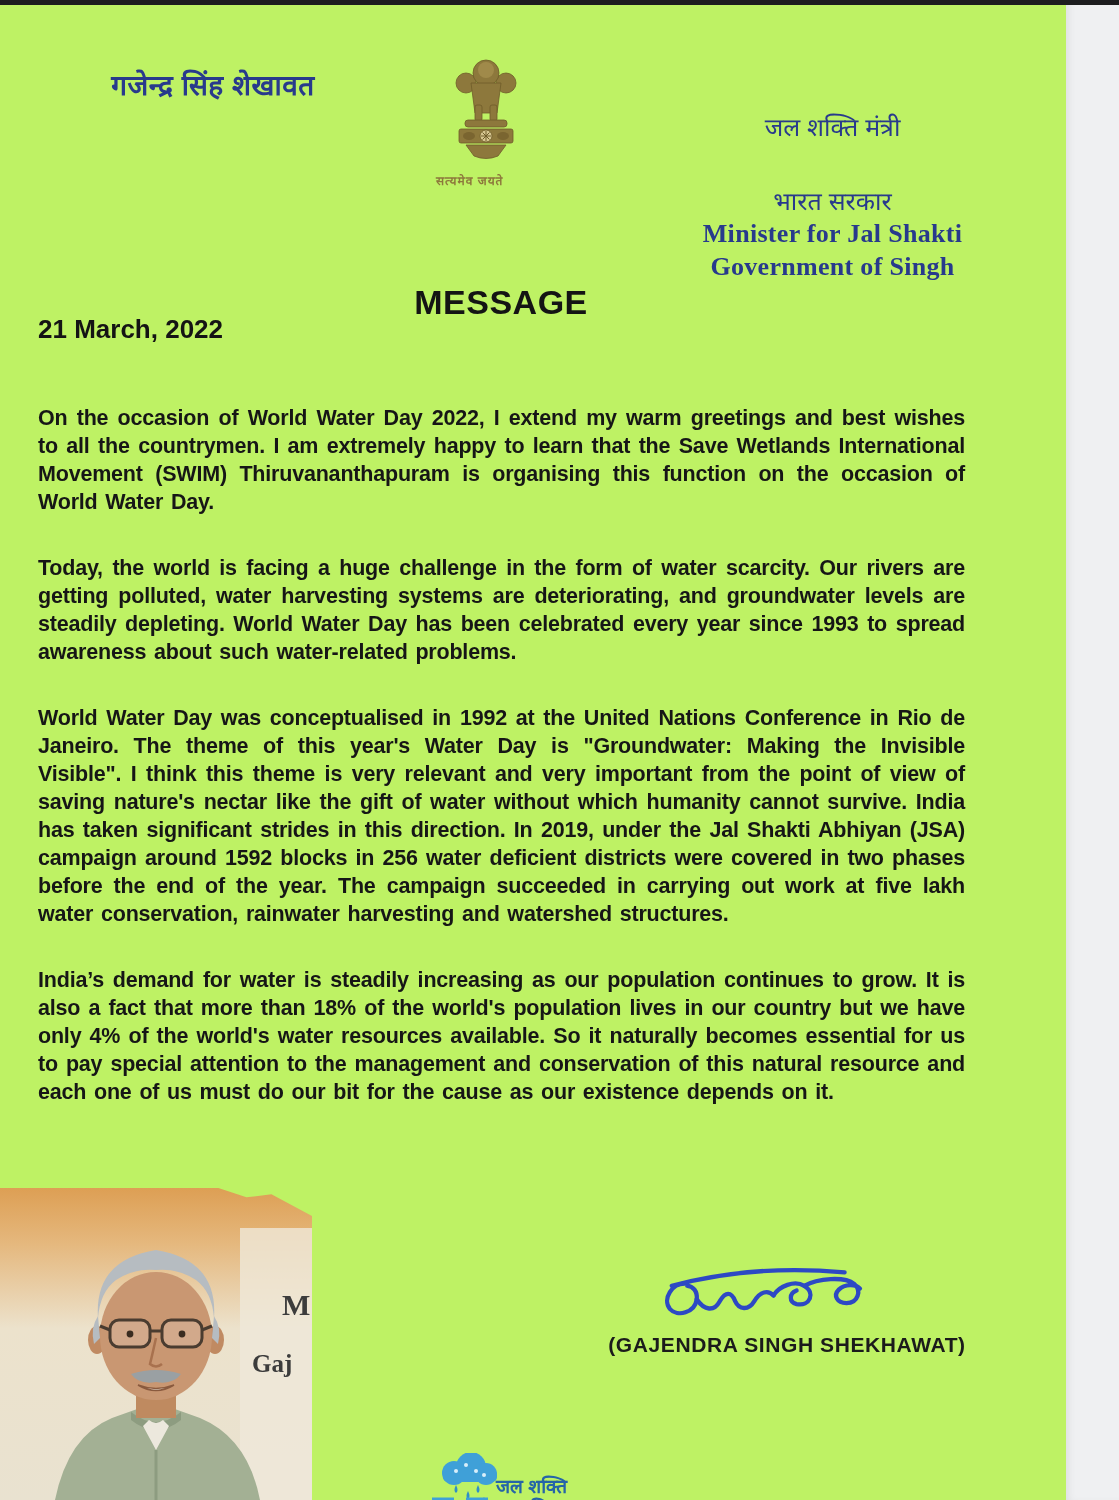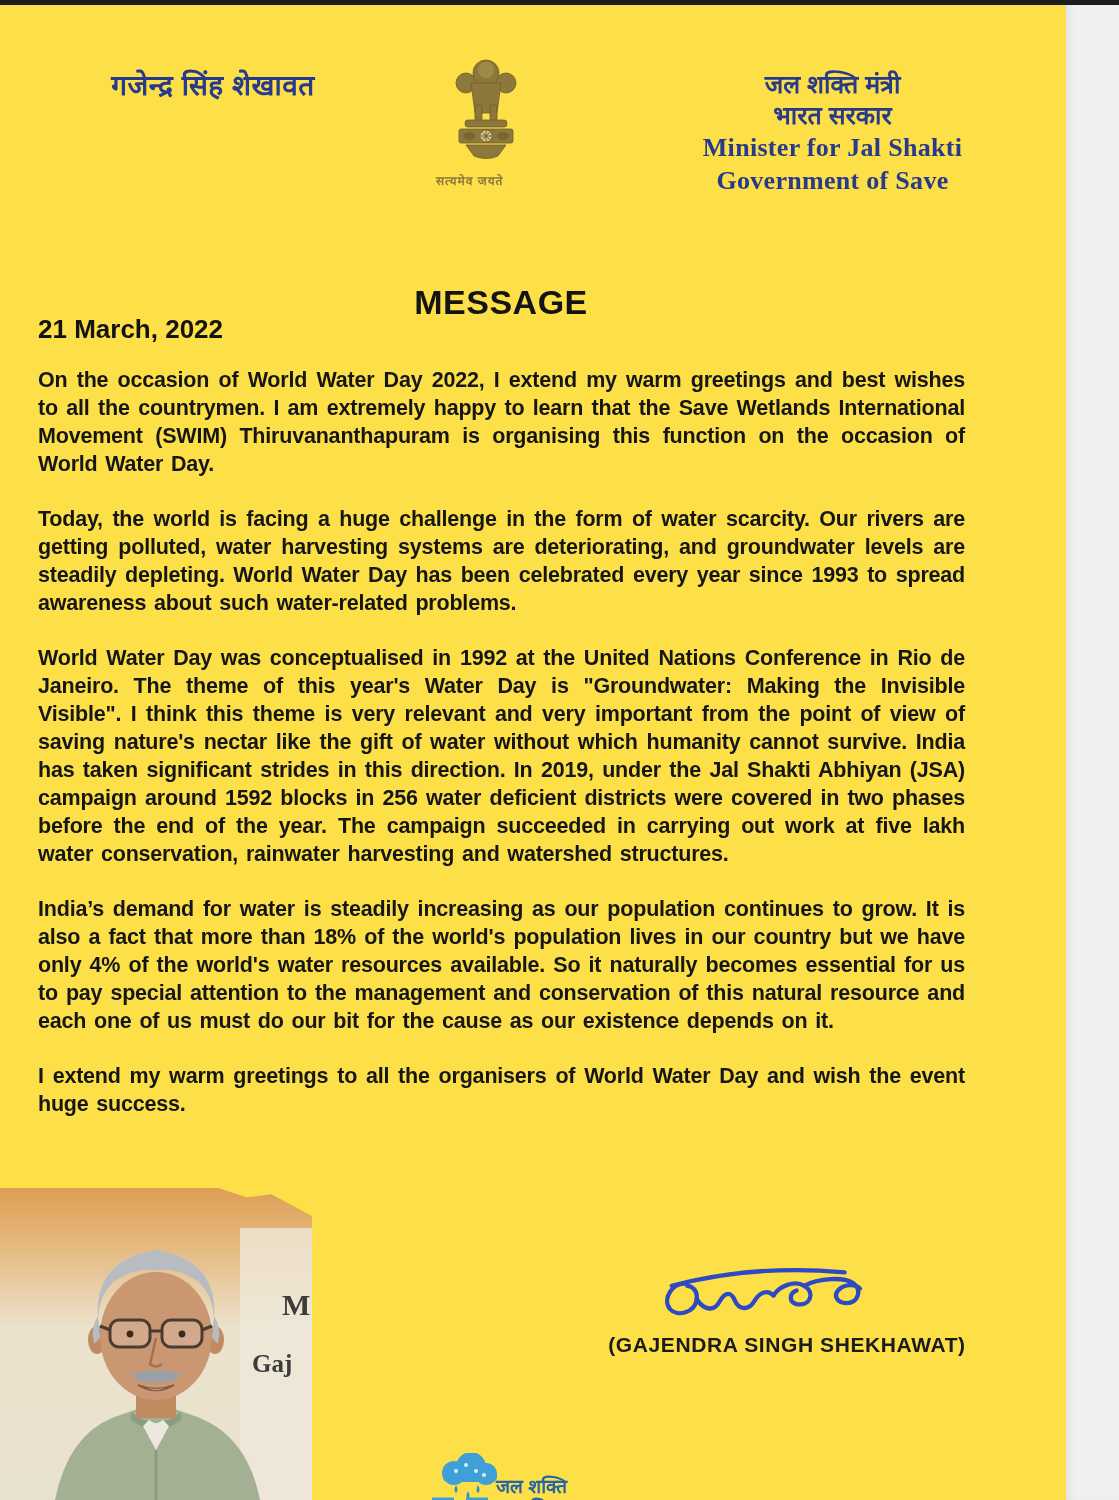--- a/index.html
+++ b/index.html
@@ -13,21 +13,21 @@
     position: absolute; left: 0; top: 0; width: 1119px; height: 5px;
     background: #1d1d1f; z-index: 5;
   }
   .side-strip {
     position: absolute; left: 1066px; top: 0; width: 53px; height: 1500px;
     background: #eff0f2; z-index: 1;
     box-shadow: inset 6px 0 8px -4px rgba(0,0,0,0.08);
   }
   .page {
     position: absolute; left: 0; top: 5px; width: 1066px; height: 1495px;
-    background: #fde047; z-index: 2; overflow: hidden;
+    background: #bef264; z-index: 2; overflow: hidden;
   }
 
   
   .hdr-left {
     position: absolute; left: 48px; top: 60px; width: 330px;
     text-align: center; color: #283a8c;
   }
   .hdr-left .hindi-name {
     font-size: 28px; font-weight: 700; letter-spacing: 0.5px;
     font-family: "Liberation Sans", sans-serif;
@@ -45,21 +45,21 @@
   }
   .glasses-wrap { margin-top: 7px; }
   .glasses-tagline {
     font-size: 8px; color: #2b3990; font-weight: 700; letter-spacing: 1px;
     margin-top: 0px;
   }
   .hdr-right {
     position: absolute; left: 680px; top: 64px; width: 305px;
     text-align: center; color: #283a8c;
   }
-  .hdr-right .hr-hindi { font-size: 25px; font-weight: 700; line-height: 31px; }
+  .hdr-right .hr-hindi { font-size: 25px; font-weight: 400; line-height: 31px; margin-top: 43px; }
   .hdr-right .hr-serif {
     font-family: "Liberation Serif", serif; font-weight: 700;
     font-size: 26px; line-height: 33px; letter-spacing: 0.3px;
   }
 
   
   .msg-title {
     position: absolute; left: 38px; top: 278px; width: 926px;
     text-align: center; font-size: 34px; font-weight: 700;
     color: #141414; letter-spacing: 0.5px;
@@ -69,20 +69,21 @@
     text-align: left; font-size: 26px; font-weight: 700; color: #141414;
   }
   .letter-body {
     position: absolute; left: 38px; top: 361px; width: 927px;
     color: #161616;
   }
   .letter-body p {
     font-size: 21.5px; font-weight: 700; line-height: 28px;
     text-align: justify; margin-bottom: 27px; word-spacing: 2px;
     letter-spacing: -0.2px;
+    margin-top: 38px;
   }
 
   
   .photo-card {
     position: absolute; left: 0; top: 1183px; width: 312px; height: 312px;
     overflow: hidden;
     clip-path: polygon(0 0, 70% 0, 79% 3%, 87% 2%, 100% 9%, 100% 100%, 0 100%);
   }
   .photo-card svg { position: absolute; left: 0; top: 0; }
   .photo-overlay-1 {
@@ -136,32 +137,31 @@
         <path d="M30,92 L70,92 L62,103 Q50,108 38,103 Z"></path>
       </g>
     </svg>
     <div class="emblem-motto">सत्यमेव जयते</div>
   </div>
 
   <div class="hdr-right">
     <div class="hr-hindi">जल शक्ति मंत्री</div>
     <div class="hr-hindi">भारत सरकार</div>
     <div class="hr-serif">Minister for Jal Shakti</div>
-    <div class="hr-serif">Government of Save</div>
+    <div class="hr-serif">Government of Singh</div>
   </div>
 
   <div class="msg-title">MESSAGE</div>
   <div class="msg-date">21 March, 2022</div>
 
   <div class="letter-body">
     <p>On the occasion of World Water Day 2022, I extend my warm greetings and best wishes to all the countrymen. I am extremely happy to learn that the Save Wetlands International Movement (SWIM) Thiruvananthapuram is organising this function on the occasion of World Water Day.</p>
     <p>Today, the world is facing a huge challenge in the form of water scarcity. Our rivers are getting polluted, water harvesting systems are deteriorating, and groundwater levels are steadily depleting. World Water Day has been celebrated every year since 1993 to spread awareness about such water-related problems.</p>
     <p>World Water Day was conceptualised in 1992 at the United Nations Conference in Rio de Janeiro. The theme of this year's Water Day is "Groundwater: Making the Invisible Visible". I think this theme is very relevant and very important from the point of view of saving nature's nectar like the gift of water without which humanity cannot survive. India has taken significant strides in this direction. In 2019, under the Jal Shakti Abhiyan (JSA) campaign around 1592 blocks in 256 water deficient districts were covered in two phases before the end of the year. The campaign succeeded in carrying out work at five lakh water conservation, rainwater harvesting and watershed structures.</p>
     <p>India’s demand for water is steadily increasing as our population continues to grow. It is also a fact that more than 18% of the world's population lives in our country but we have only 4% of the world's water resources available. So it naturally becomes essential for us to pay special attention to the management and conservation of this natural resource and each one of us must do our bit for the cause as our existence depends on it.</p>
-    <p>I extend my warm greetings to all the organisers of World Water Day and wish the event huge success.</p>
   </div>
 
   <div class="photo-card">
     <svg width="312" height="312" viewBox="0 0 312 312">
       <defs>
         <linearGradient id="bgGrad" x1="0" y1="0" x2="0" y2="1">
           <stop offset="0" stop-color="#dd9f54"></stop>
           <stop offset="0.18" stop-color="#e5b87e"></stop>
           <stop offset="0.45" stop-color="#ece2cc"></stop>
           <stop offset="1" stop-color="#e9e2d0"></stop>

